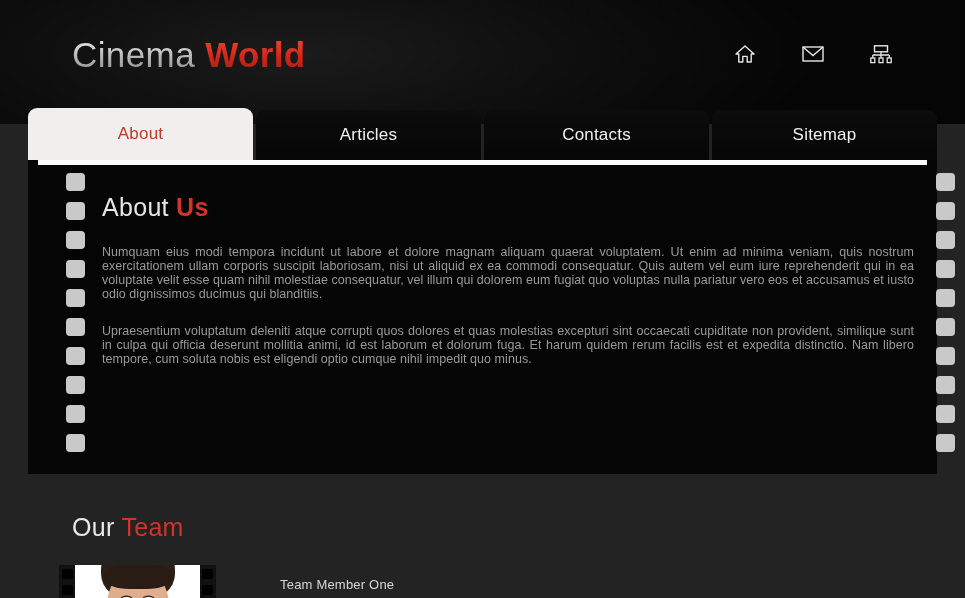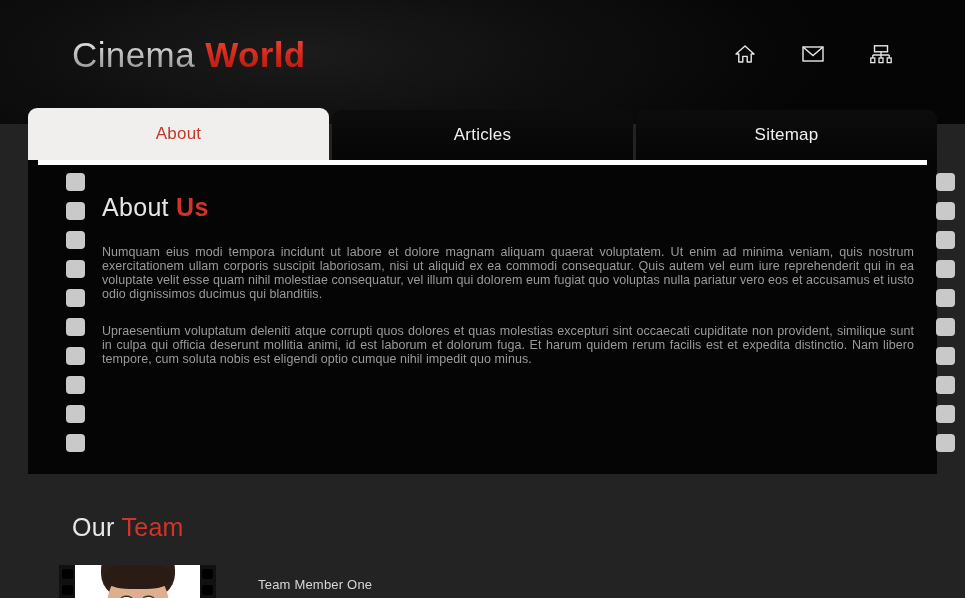--- a/index.html
+++ b/index.html
@@ -266,21 +266,21 @@
     width: 13px;
     height: 7px;
     background: #ffffff;
     border-radius: 50%;
     box-shadow: 0 -2px 0 -0.5px #3a2a1e;
   }
   .eye.l { left: 45px; }
   .eye.r { left: 67px; }
 
   .member-name {
-    margin-left: 42px;
+    margin-left: 64px;
     margin-top: 12px;
     font-size: 13px;
     color: #d6d6d6;
     letter-spacing: 0.2px;
   }
 </style>
 </head>
 <body>
 
 <header class="site-header">
@@ -314,20 +314,21 @@
         <rect x="17.2" y="13" width="4" height="4.6" fill="none" stroke="#e8e8e8" stroke-width="1.3"></rect>
       </svg>
     </div>
 
   </div>
 </header>
 
 <nav class="tab-bar">
   <div class="tab active">About</div>
   <div class="tab">Articles</div>
+  <div class="tab">Contacts</div>
   <div class="tab">Sitemap</div>
 </nav>
 
 <section class="film-panel">
 
   <div class="tab-underline"></div>
 
   <div class="perf-col left" id="perf-left">
       <div class="perf"></div>
       <div class="perf"></div>

